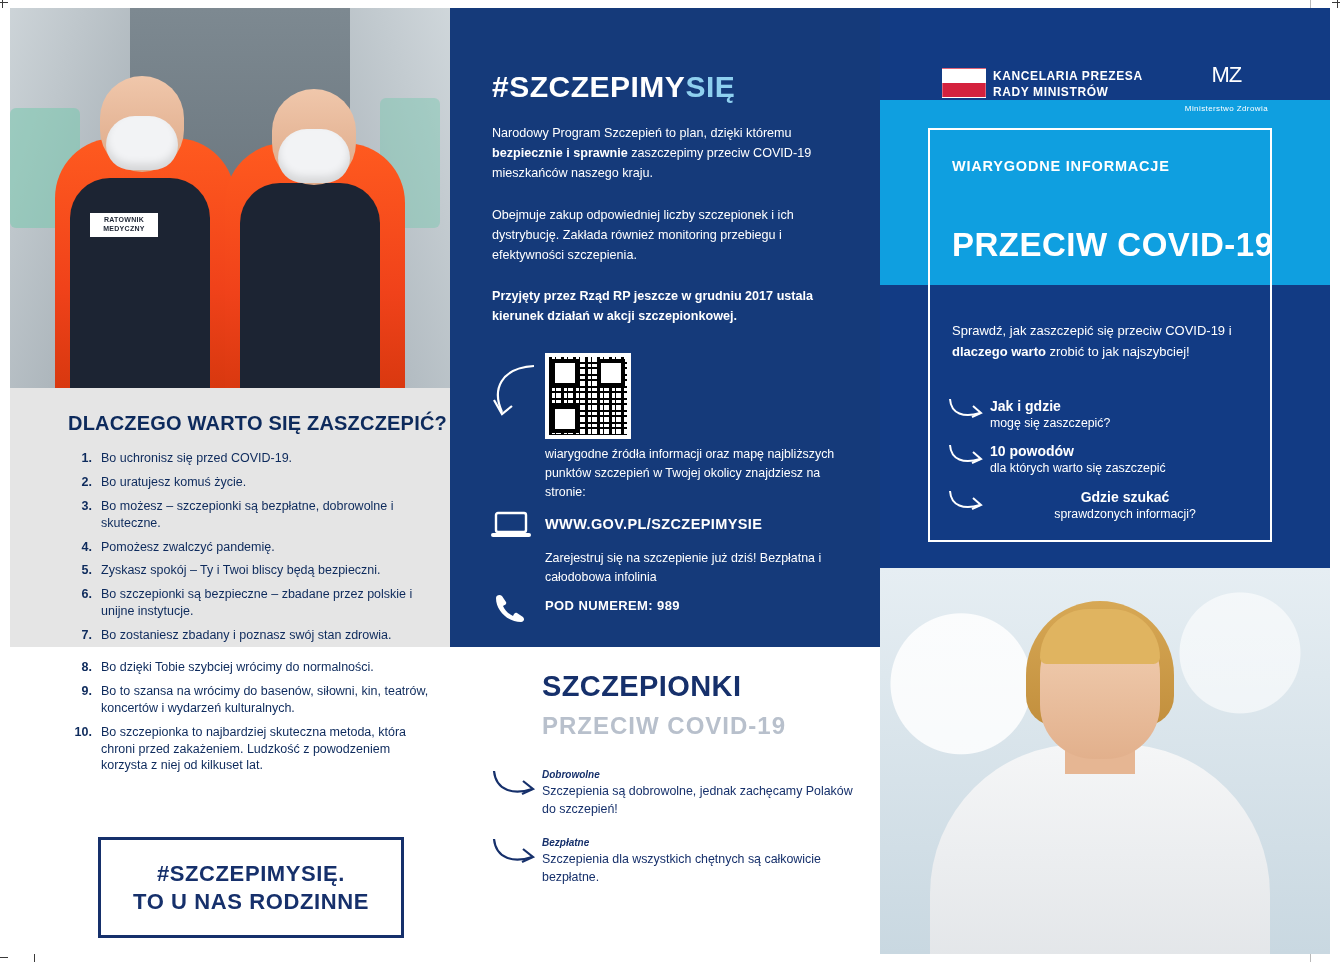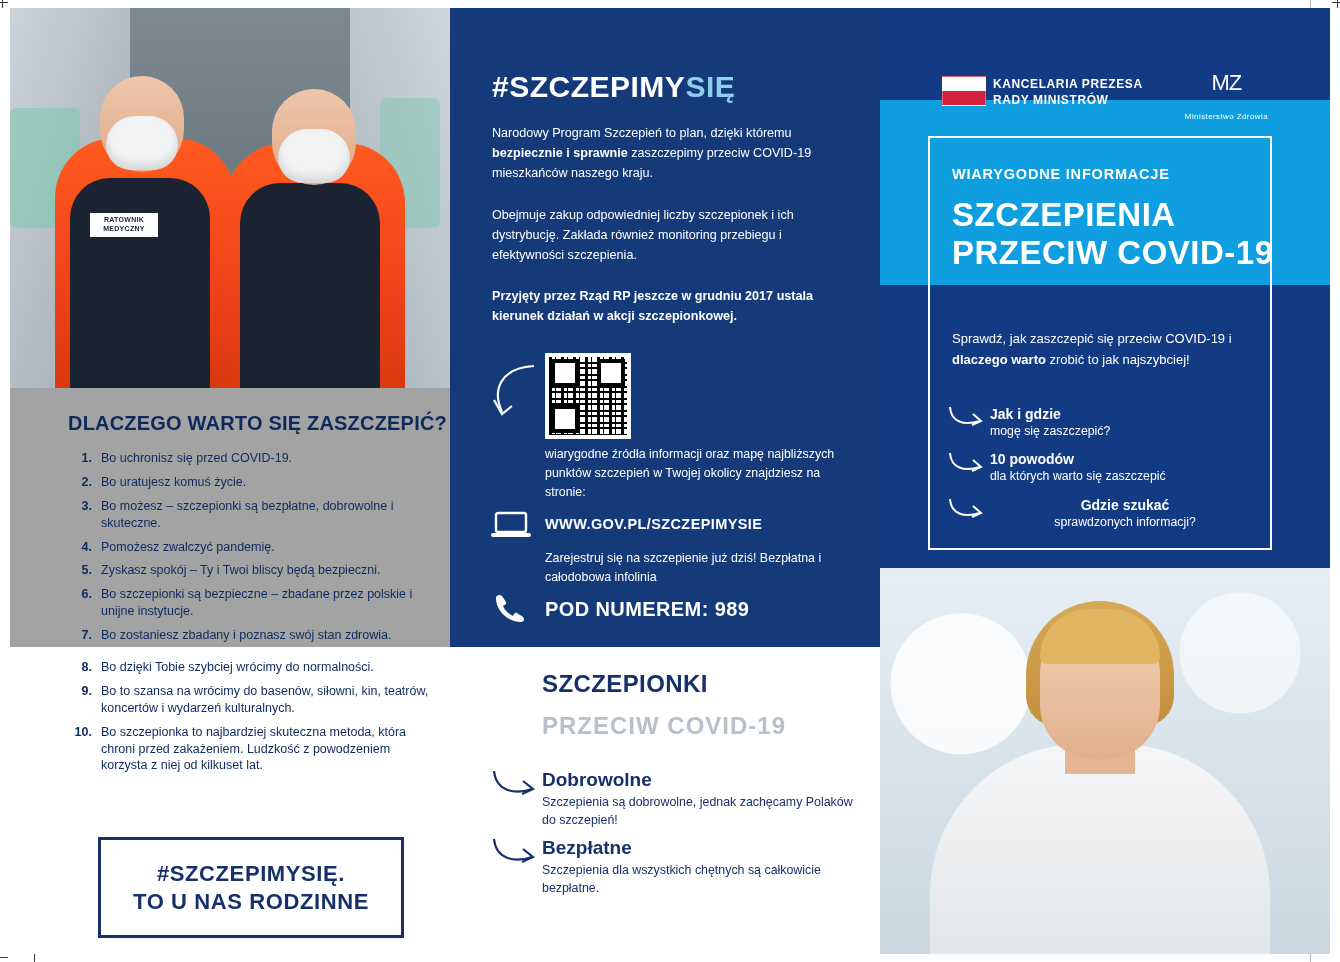--- a/index.html
+++ b/index.html
@@ -77,21 +77,21 @@
   }
   .badge-white {
     position:absolute; background:#fff; color:#1c2433;
     font-size:7px; font-weight:bold; letter-spacing:0.3px; text-align:center;
     padding:3px 4px; line-height:1.25;
   }
 
   
   .left-cyan {
     left: 10px; top: 388px; width: 440px; height: 259px;
-    background: #a3a3a3;
+    background: #e5e5e5;
   }
   .left-cyan h2 {
     margin: 0;
     position:absolute; left: 58px; top: 24px;
     color: #0d2a5c;
     font-size: 20px;
     font-weight: bold;
     letter-spacing: 0.2px;
   }
   .reasons-top {
@@ -177,42 +177,42 @@
   }
   .laptop-icon {
     position:absolute; left: 40px; top: 503px; width: 42px; height: 28px;
   }
   .mid-reg {
     position:absolute; left: 95px; top: 541px; width: 320px;
     font-size: 12.4px; line-height: 1.55;
   }
   .mid-phone {
     position:absolute; left: 95px; top: 590px;
-    font-size: 20px; font-weight: bold; letter-spacing: 0.4px;
+    font-size: 13px; font-weight: bold; letter-spacing: 0.4px;
   }
   .phone-icon {
     position:absolute; left: 42px; top: 585px; width: 34px; height: 30px;
   }
 
   
   .mid-white {
     left: 450px; top: 647px; width: 430px; height: 307px;
     background: #ffffff; color:#16306b;
   }
   .sz-title {
     position:absolute; left: 92px; top: 23px;
-    font-size: 24px; font-weight: bold; letter-spacing: 0.4px;
+    font-size: 29px; font-weight: bold; letter-spacing: 0.4px;
   }
   .sz-sub {
     position:absolute; left: 92px; top: 65px;
     font-size: 24px; font-weight: bold; letter-spacing: 1px;
     color: #b8c0cc;
   }
   .sz-item { position:absolute; left: 92px; width: 320px; }
-  .sz-item .h { font-size: 19px; font-weight: bold; margin-bottom: 3px; }
+  .sz-item .h { font-size: 10px; font-weight: bold; margin-bottom: 3px; font-style: italic; }
   .sz-item .b { font-size: 12.4px; line-height: 1.45; }
   .sz-i1 { top: 122px; }
   .sz-i2 { top: 190px; }
   .sz-arrow { position:absolute; left: 42px; width: 44px; height: 34px; }
 
   
   .right-navy {
     left: 880px; top: 8px; width: 450px; height: 560px;
     background: #123b84;
   }
@@ -451,35 +451,35 @@
     </svg>
     <div class="sz-item sz-i2">
       <div class="h">Bezpłatne</div>
       <div class="b">Szczepienia dla wszystkich chętnych są całkowicie bezpłatne.</div>
     </div>
   </div>
 
   <div class="abs right-navy"></div>
   <div class="abs right-cyan-band"></div>
 
-  <div class="abs" style="left:880px;top:24px;width:450px;height:560px;">
+  <div class="abs" style="left:880px;top:16px;width:450px;height:560px;">
     <div class="logo-flag"></div>
     <div class="logo-kprm">
       <div>KANCELARIA PREZESA</div>
       <div>RADY MINISTRÓW</div>
     </div>
     <div class="logo-mz">
       <div class="mark">MZ</div>
       <div class="cap">Ministerstwo Zdrowia</div>
     </div>
 
     <div class="right-frame"></div>
     <div class="rf-kicker">WIARYGODNE INFORMACJE</div>
     <div class="rf-title">
-      <span>SZCZEPIENIA</span><br>
+      <br>
       <span>PRZECIW COVID-19</span>
     </div>
     <div class="rf-lead">
       <span>Sprawdź, jak zaszczepić się przeciw COVID-19 i </span><span class="bold">dlaczego warto</span><span> zrobić to jak najszybciej!</span>
     </div>
 
     <svg class="rf-arrow" style="top:380px;" viewBox="0 0 36 26">
       <path d="M2 3 C3 18, 16 22, 32 17" stroke="#fff" stroke-width="2" fill="none"></path>
       <path d="M25 10 L33 17 L24 21" stroke="#fff" stroke-width="2" fill="none"></path>
     </svg>

